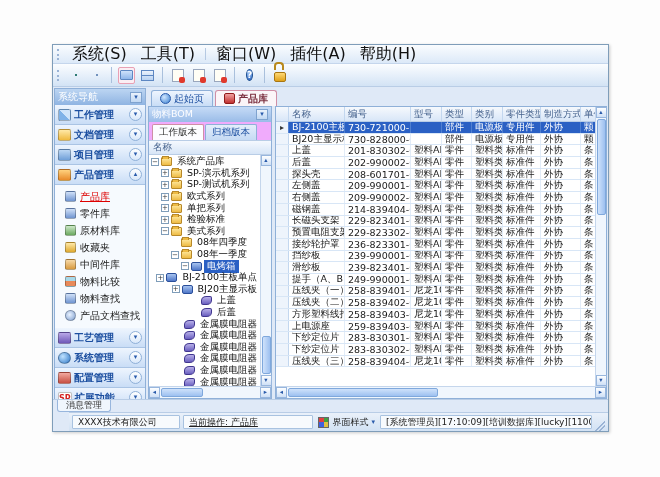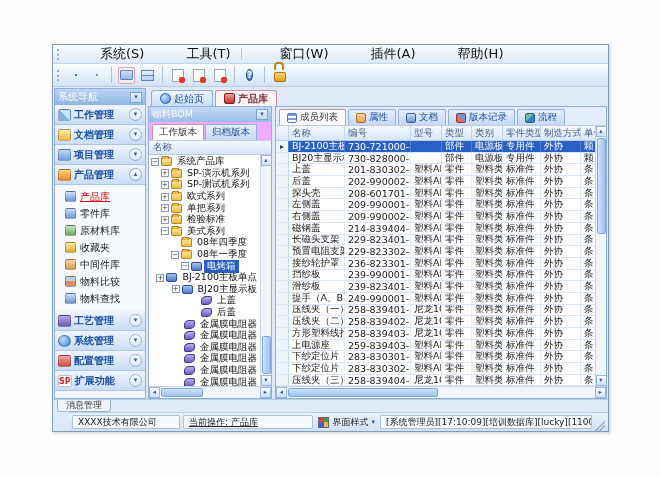--- a/index.html
+++ b/index.html
@@ -5,21 +5,21 @@
   * { margin:0; padding:0; box-sizing:border-box; font-family:"DejaVu Sans", sans-serif; }
   html,body { width:660px; height:477px; background:#ffffff; overflow:hidden; }
   .canvas { position:relative; width:660px; height:477px; background:#fdfdfd; }
   .window { position:absolute; left:52px; top:44px; width:557px; height:388px;
             background:#dfe9f7; border:1px solid #7f9db9; box-shadow:1px 1px 3px rgba(0,0,0,.2);
             display:flex; flex-direction:column; overflow:hidden; }
   
   .menubar { height:19px; flex:0 0 19px; display:flex; align-items:center; padding-left:4px;
              background:linear-gradient(#fafcfe,#dce9f8); border-bottom:1px solid #c5d6ec; }
   .grip { width:3px; height:11px; margin-right:5px; border-left:2px dotted #9ab3d5; }
-  .menu-item { font-size:13px; color:#111; padding:2px 7px; white-space:nowrap; cursor:default;margin-left:28px; }
+  .menu-item { font-size:16px; color:#111; padding:2px 7px; white-space:nowrap; cursor:default; }
   .menu-sep { width:1px; height:12px; background:#b5c9e2; margin:0 3px; }
   
   .toolbar { height:23px; flex:0 0 23px; display:flex; align-items:center; padding-left:4px;
              background:linear-gradient(#fbfdff,#d3e3f5); border-bottom:1px solid #b9cde6; }
   .tb-sep { width:1px; height:16px; background:#a9c0dc; margin:0 4px; }
   .tb-ic { width:17px; height:17px; margin:0 2px; border-radius:2px; display:flex; align-items:center;
            justify-content:center; font-size:9px; color:#fff; position:relative; }
   .tb-ic.hl { border:1px solid #e8a0b4; background:#fbeef3; }
   .i-monitor{ background:linear-gradient(#9fd4cf,#3f9d94); border:1px solid #2d7a73;}
   .i-globe  { background:radial-gradient(circle at 35% 35%, #bfe2ff, #2f78c8); border-radius:50%; border:1px solid #1d4f91;}
@@ -268,20 +268,24 @@
                 <span>中间件库</span>
               </div>
               <div class="nav-item">
                 <span class="nav-ic it-e"></span>
                 <span>物料比较</span>
               </div>
               <div class="nav-item">
                 <span class="nav-ic it-a"></span>
                 <span>物料查找</span>
               </div>
+              <div class="nav-item">
+                <span class="nav-ic it-f"></span>
+                <span>产品文档查找</span>
+              </div>
             </div>
             <div class="nav-group">
               <span class="nav-ic n-craft"></span>
               <span>工艺管理</span>
               <span class="nav-chev">▾</span>
             </div>
             <div class="nav-group">
               <span class="nav-ic n-sys"></span>
               <span>系统管理</span>
               <span class="nav-chev">▾</span>
@@ -457,42 +461,20 @@
             </div>
             <div class="hscroll">
               <span class="sc-btn">◂</span>
               <span class="sc-thumb-h" style="width:42px"></span>
               <span class="sc-space"></span>
               <span class="sc-btn">▸</span>
             </div>
           </div>
 
           <div class="member-panel">
-            <div class="member-tabs" id="membertabs">
-                <div class="mtab active">
-                  <span class="mt-ic m-list"></span>
-                  <span>成员列表</span>
-                </div>
-                <div class="mtab">
-                  <span class="mt-ic m-attr"></span>
-                  <span>属性</span>
-                </div>
-                <div class="mtab">
-                  <span class="mt-ic m-doc"></span>
-                  <span>文档</span>
-                </div>
-                <div class="mtab">
-                  <span class="mt-ic m-ver"></span>
-                  <span>版本记录</span>
-                </div>
-                <div class="mtab">
-                  <span class="mt-ic m-flow"></span>
-                  <span>流程</span>
-                </div>
-              </div>
             <div class="table-zone">
               <div class="table-scroll">
                 <div class="grid">
                   <div class="thead" id="thead">
                       <div class="th" style="flex-basis: 13px;"></div>
                       <div class="th" style="flex-basis: 56px;">名称</div>
                       <div class="th" style="flex-basis: 66px;">编号</div>
                       <div class="th" style="flex-basis: 31px;">型号</div>
                       <div class="th" style="flex-basis: 30px;">类型</div>
                       <div class="th" style="flex-basis: 31px;">类别</div>

